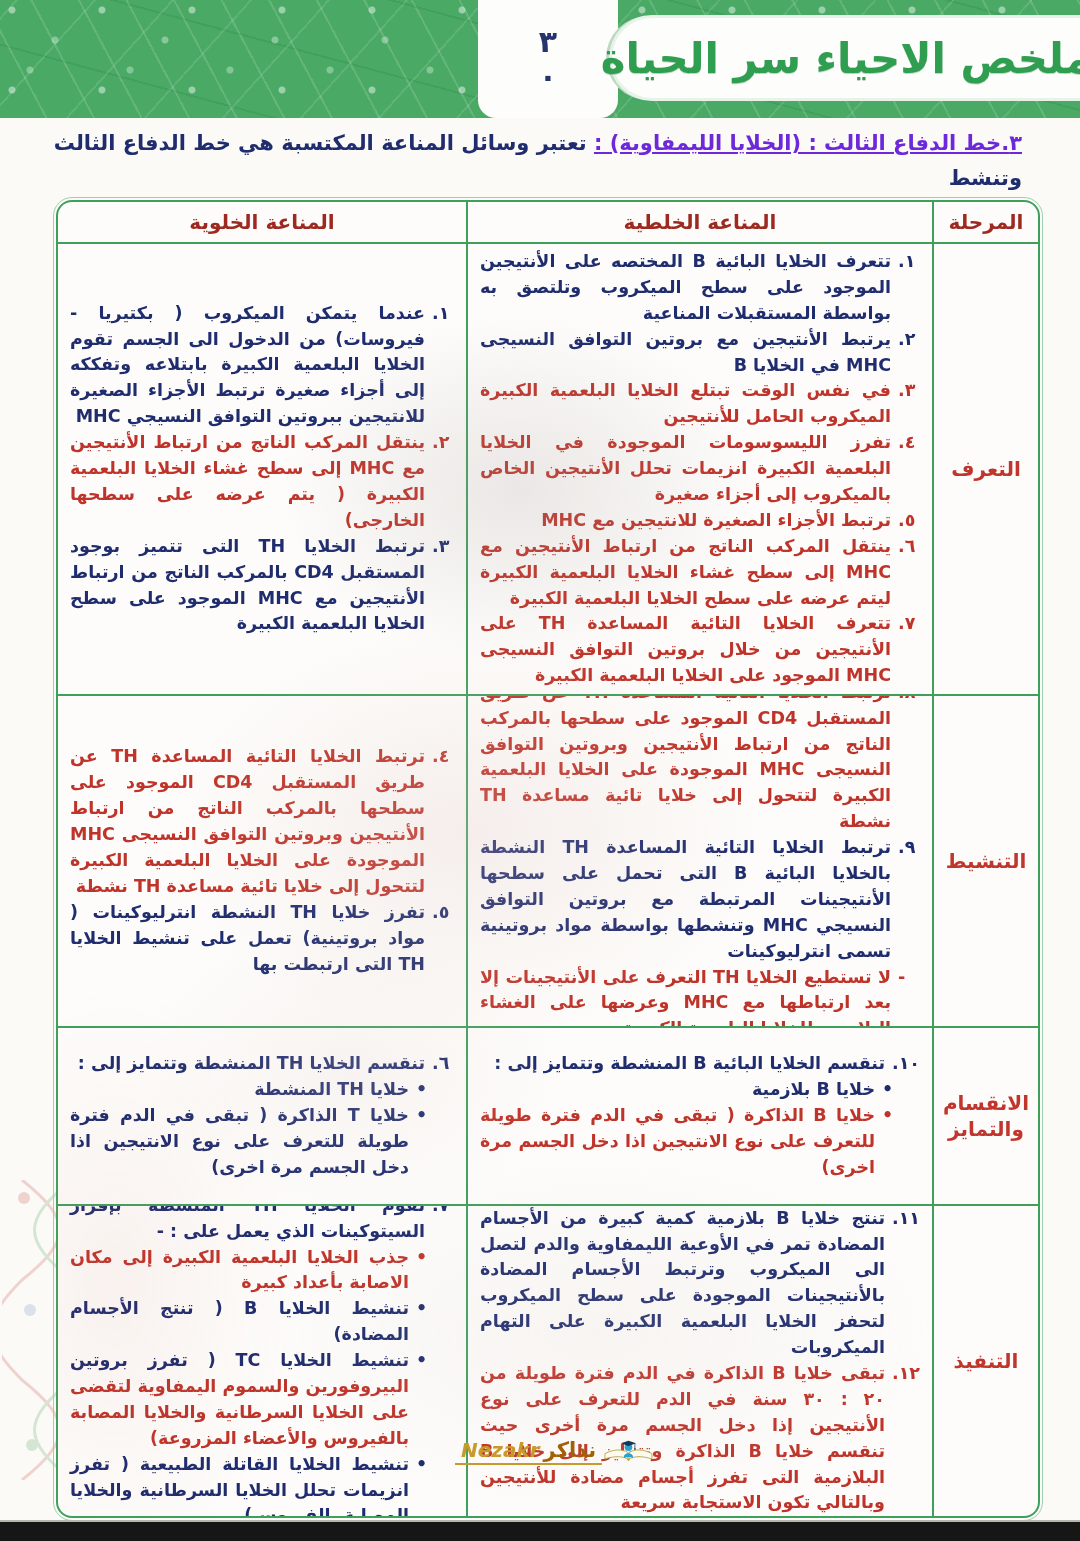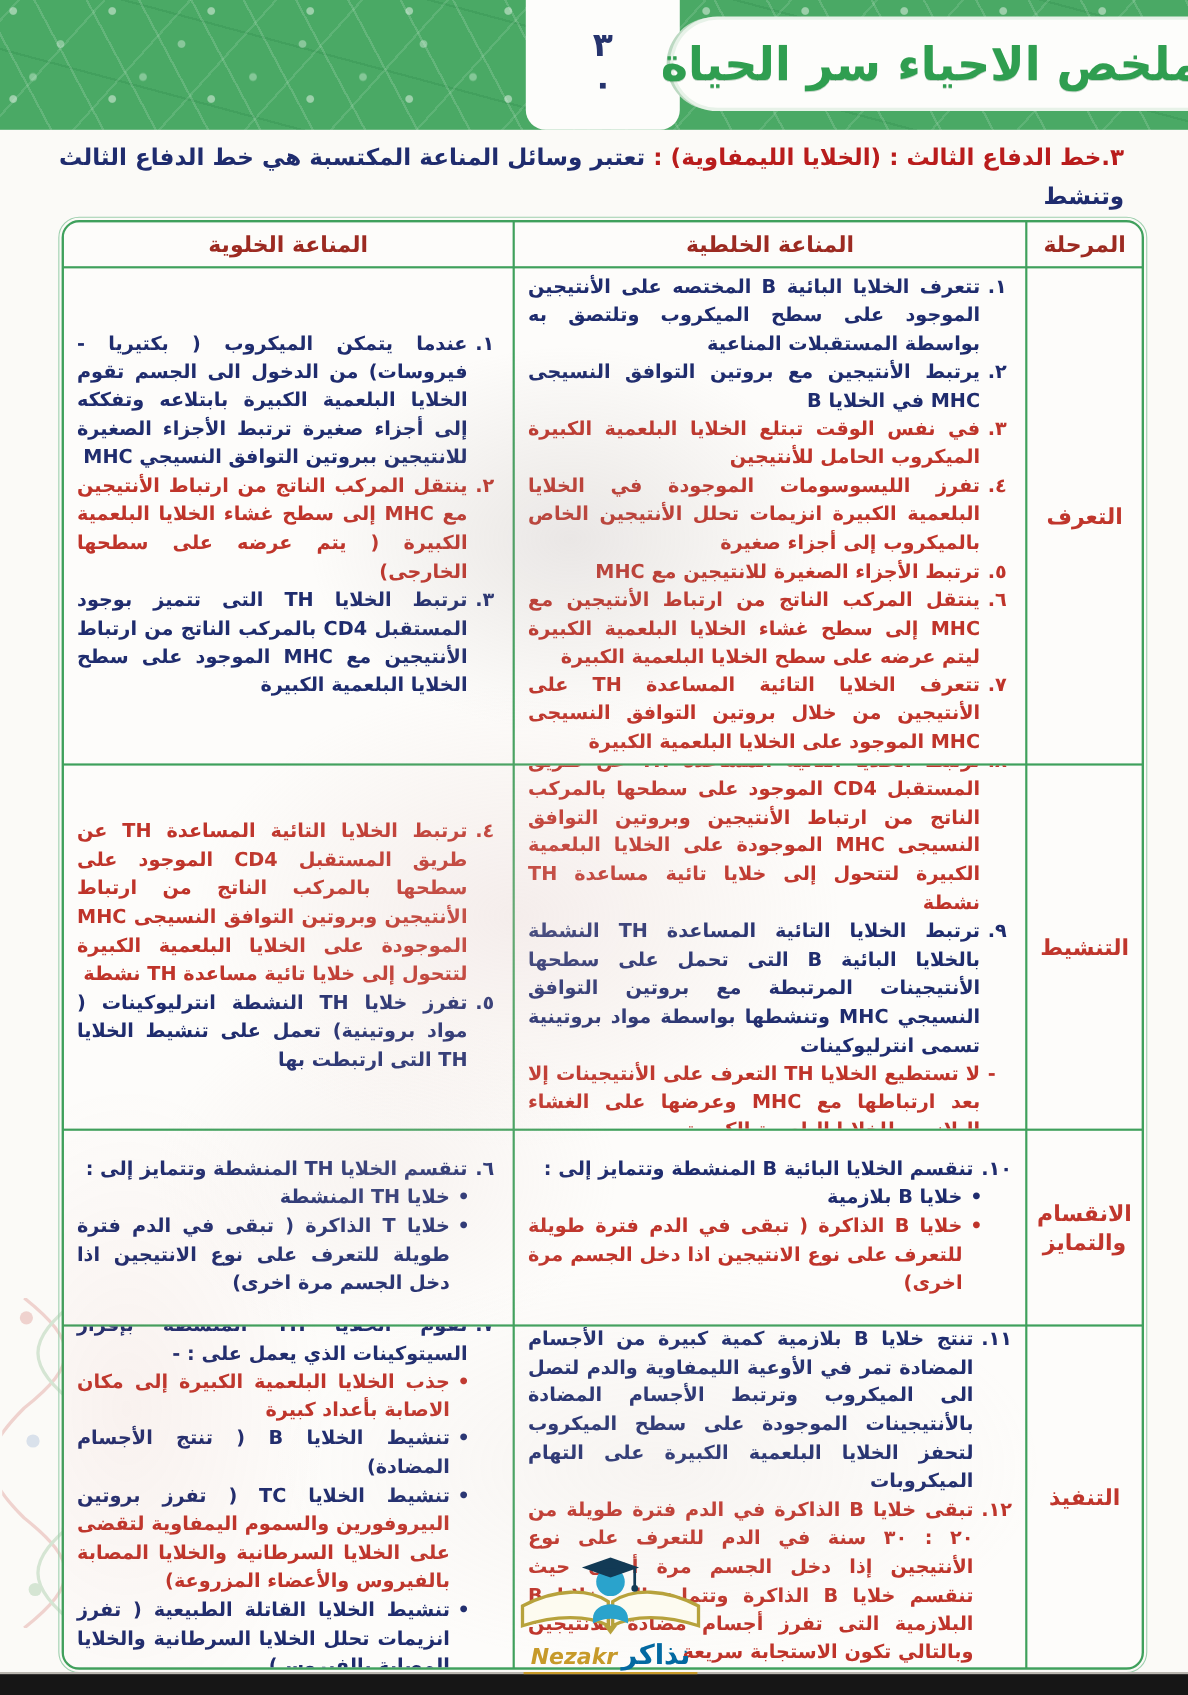--- a/index.html
+++ b/index.html
@@ -47,21 +47,21 @@
     white-space:nowrap;
   }
 
   
   .intro{
     position:absolute;top:126px;right:58px;left:40px;
     direction:rtl;text-align:right;
     font-weight:700;font-size:21px;line-height:1.65;
   }
   .intro .line2{padding-right:388px;}
-  .c-blue{color:#b91c1c;}
+  .c-blue{color:#6d28d9;text-decoration:underline;}
   .c-navy{color:#1f2c6e;}
   .c-red{color:#bf342a;}
 
   
   .tablewrap{
     position:absolute;top:200px;right:40px;width:984px;height:1318px;
   }
   .grid{
     direction:rtl;
     width:100%;height:100%;
@@ -110,30 +110,30 @@
       radial-gradient(ellipse 420px 300px at 42% 48%, rgba(222,196,192,.25), transparent 70%),
       radial-gradient(ellipse 300px 220px at 30% 66%, rgba(225,205,202,.18), transparent 70%),
       radial-gradient(ellipse 260px 420px at 6% 82%, rgba(200,120,110,.08), transparent 70%),
       radial-gradient(ellipse 500px 260px at 55% 86%, rgba(214,200,196,.14), transparent 70%);
     border-radius:16px;
   }
 
   
   .logo{
     position:absolute;top:1412px;left:455px;width:200px;
-    display:flex;flex-direction:column;align-items:center;
+    display:flex;align-items:center;
     z-index:6;
   }
   .logo-text{
     direction:ltr;
     display:flex;align-items:baseline;gap:4px;
     border-bottom:2px solid #c79a2a;padding:0 6px 1px 6px;
   }
   .logo-en{font-size:20px;font-weight:700;font-style:italic;color:#c79a2a;}
-  .logo-ar{font-size:25px;font-weight:700;color:#0369a1;}
+  .logo-ar{font-size:21px;font-weight:700;color:#a16207;}
 
   
   .bottombar{
     position:absolute;left:0;right:0;top:1520px;height:21px;
     background:#161616;
     border-top:2px solid #b9b6b0;
   }
 
   
   .dna{position:absolute;top:1180px;right:988px;opacity:.35;z-index:0;}

